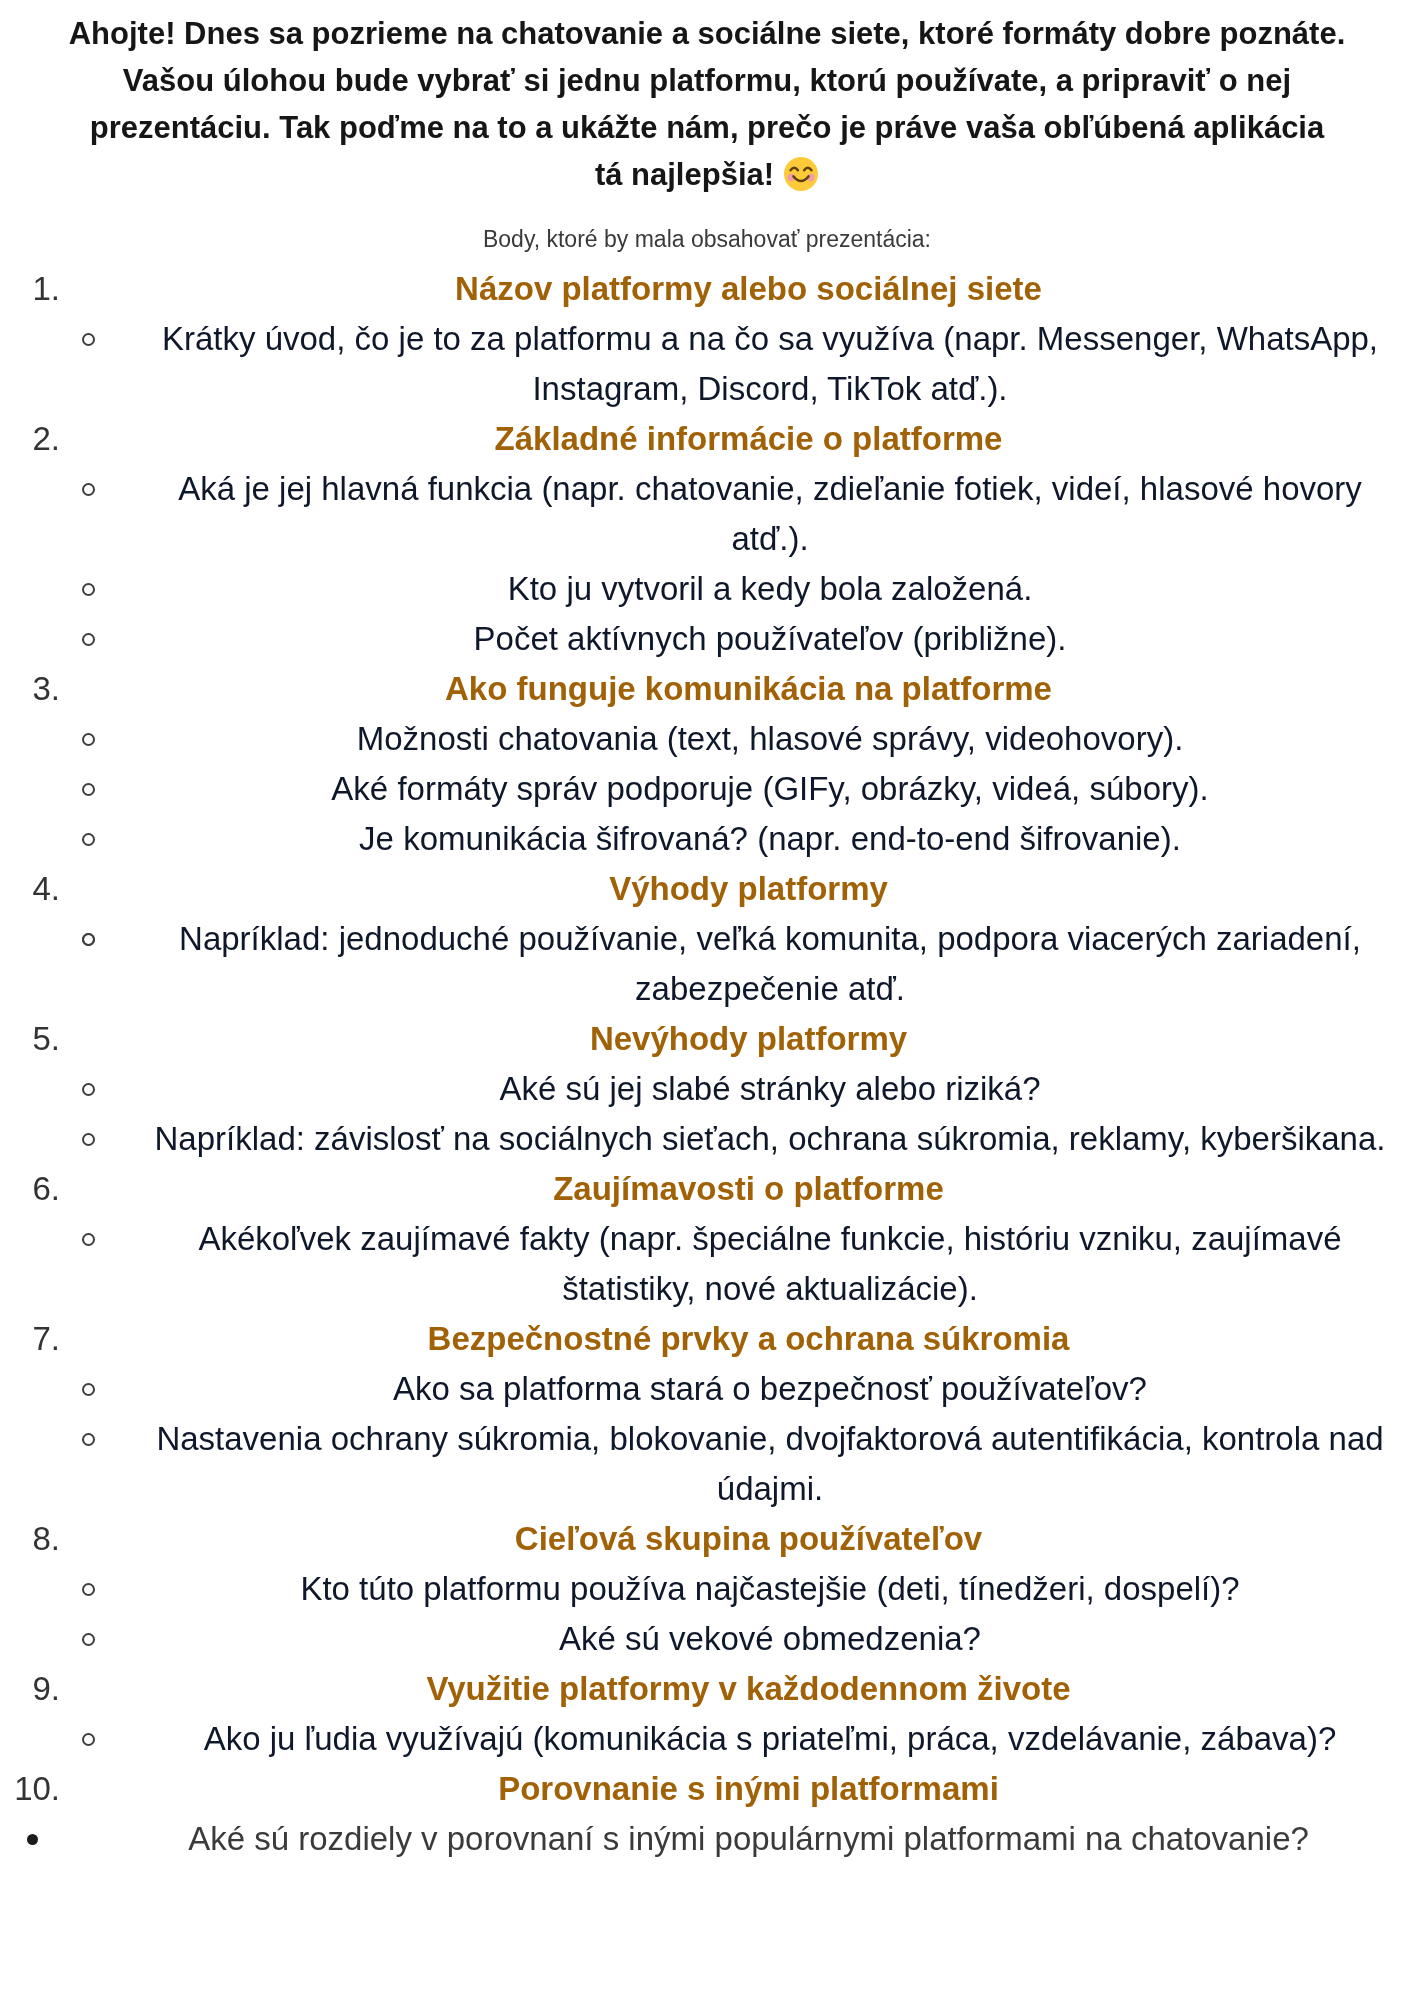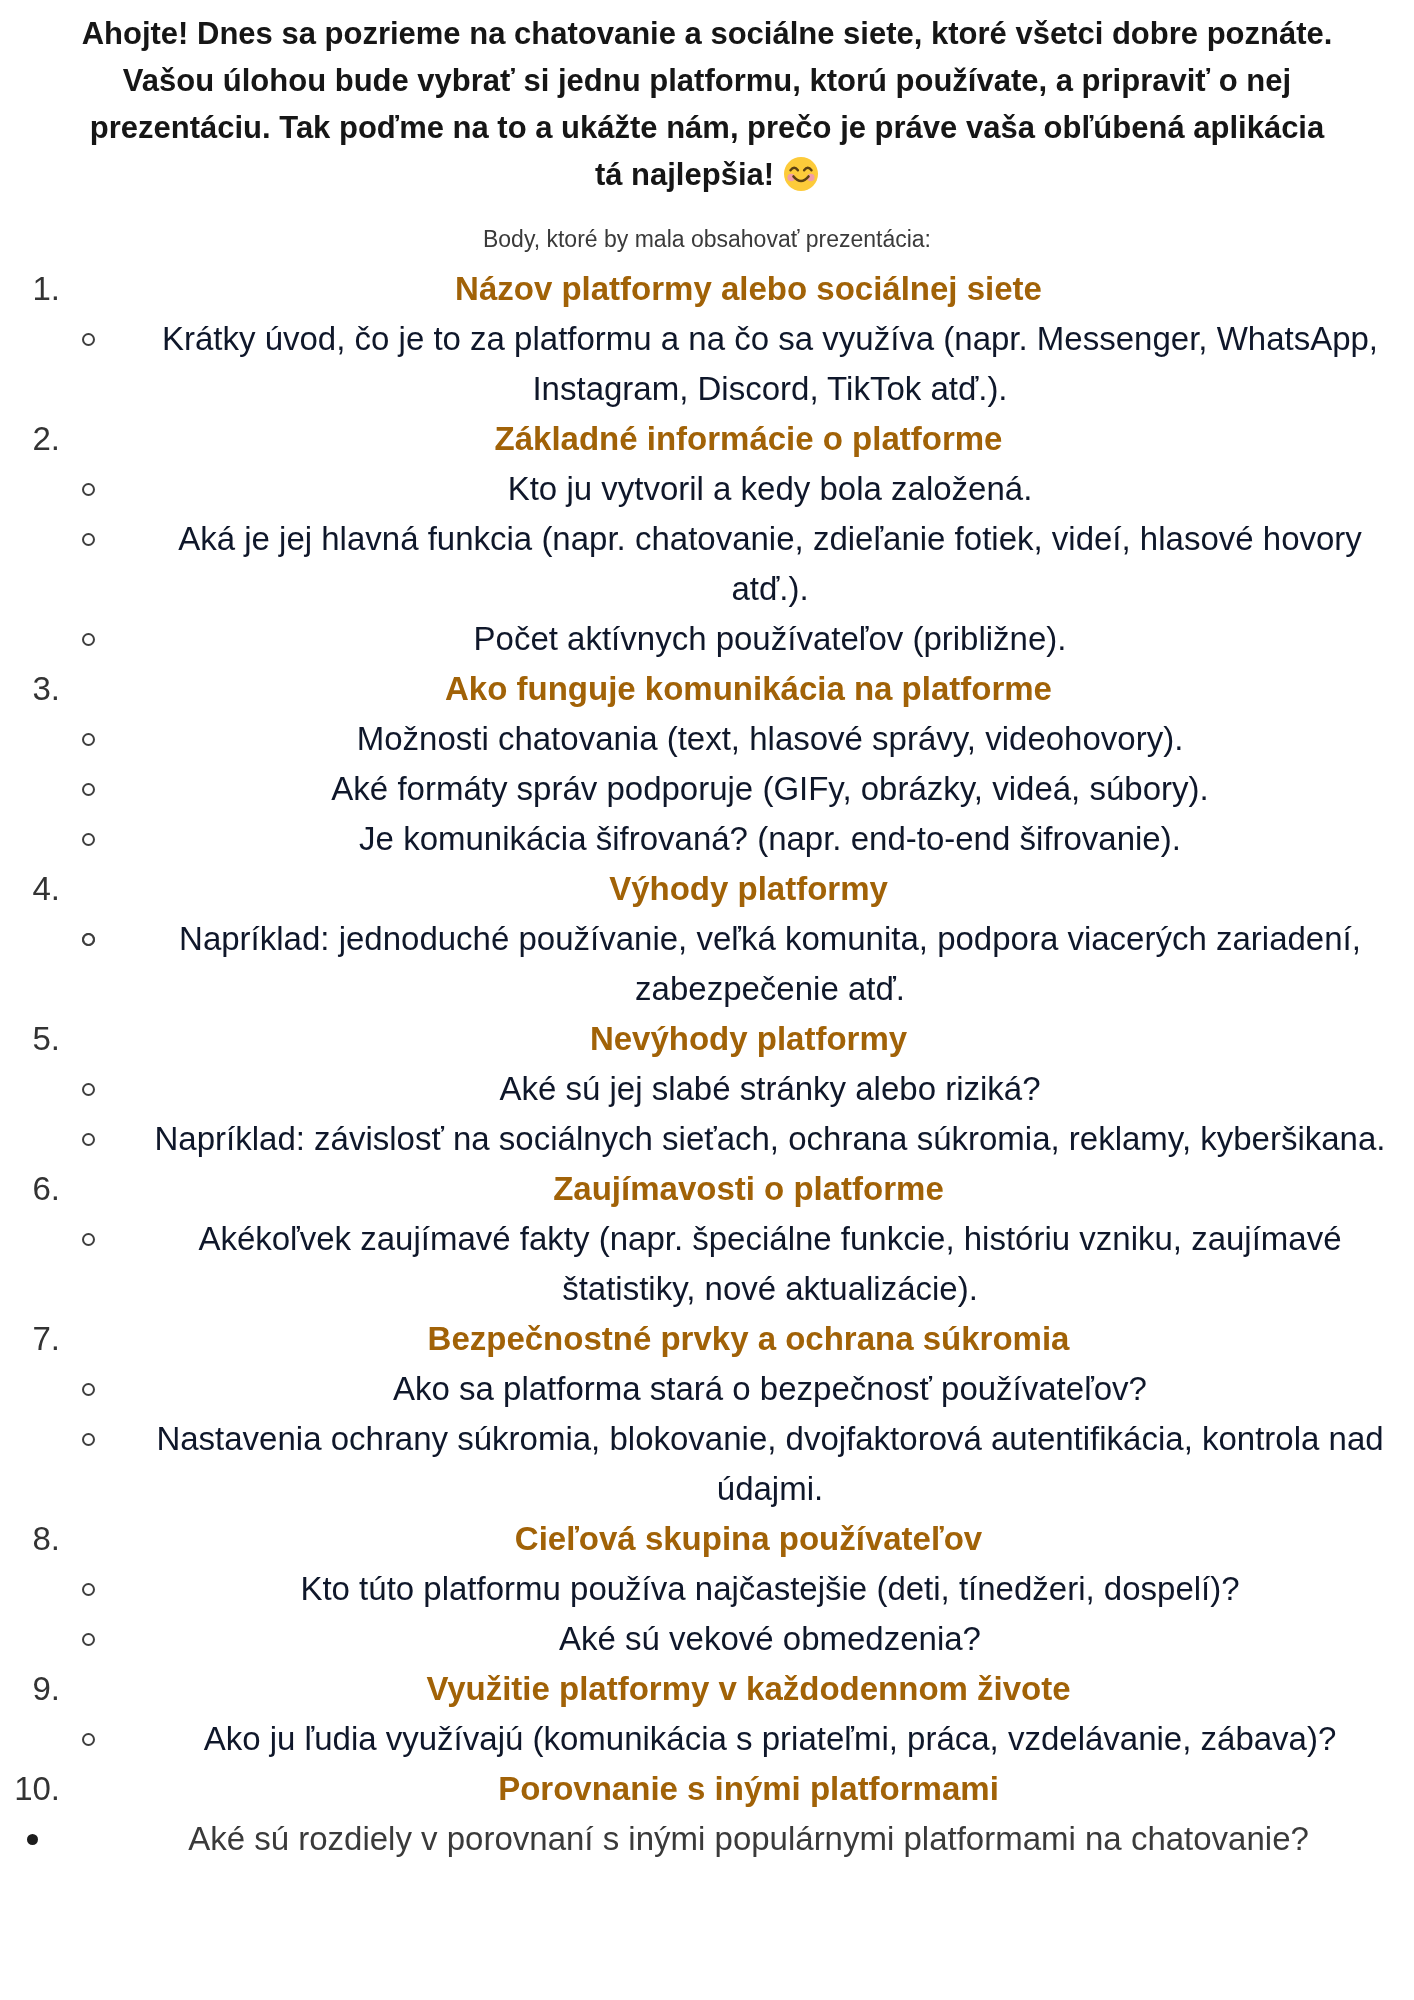--- a/index.html
+++ b/index.html
@@ -70,21 +70,21 @@
     background: #1c1c1c;
     border-radius: 50%;
   }
 </style>
 </head>
 <body>
 
 <div class="doc">
 
   <header class="intro">
-    <div class="intro-line">Ahojte! Dnes sa pozrieme na chatovanie a sociálne siete, ktoré všetci dobre poznáte.</div>
+    <div class="intro-line">Ahojte! Dnes sa pozrieme na chatovanie a sociálne siete, ktoré formáty dobre poznáte.</div>
     <div class="intro-line">Vašou úlohou bude vybrať si jednu platformu, ktorú používate, a pripraviť o nej</div>
     <div class="intro-line">prezentáciu. Tak poďme na to a ukážte nám, prečo je práve vaša obľúbená aplikácia</div>
     <div class="intro-line">
       <span>tá najlepšia!</span><svg class="emoji-svg" viewBox="0 0 36 36" role="img" aria-label="smiling-face-with-smiling-eyes">
         <circle cx="18" cy="18" r="17" fill="#FDCB3A"></circle>
         <circle cx="8.2" cy="21.5" r="3.8" fill="#F09DA8"></circle>
         <circle cx="27.8" cy="21.5" r="3.8" fill="#F09DA8"></circle>
         <path d="M7.5 14.2 Q11.2 9.2 14.9 14.2" fill="none" stroke="#5C4012" stroke-width="2.4" stroke-linecap="round"></path>
         <path d="M21.1 14.2 Q24.8 9.2 28.5 14.2" fill="none" stroke="#5C4012" stroke-width="2.4" stroke-linecap="round"></path>
         <path d="M10.5 20.5 Q18 29.5 25.5 20.5" fill="none" stroke="#5C4012" stroke-width="2.6" stroke-linecap="round"></path>
@@ -105,26 +105,26 @@
     <div class="txt">Krátky úvod, čo je to za platformu a na čo sa využíva (napr. Messenger, WhatsApp, Instagram, Discord, TikTok atď.).</div>
   </div>
 
   <div class="row l1">
     <span class="num">2.</span>
     <div class="txt title">Základné informácie o platforme</div>
   </div>
 
   <div class="row l2">
     <span class="ring"></span>
+    <div class="txt">Aká je jej hlavná funkcia (napr. chatovanie, zdieľanie fotiek, videí, hlasové hovory atď.).</div>
+  </div>
+
+  <div class="row l2">
+    <span class="ring"></span>
     <div class="txt">Kto ju vytvoril a kedy bola založená.</div>
-  </div>
-
-  <div class="row l2">
-    <span class="ring"></span>
-    <div class="txt">Aká je jej hlavná funkcia (napr. chatovanie, zdieľanie fotiek, videí, hlasové hovory atď.).</div>
   </div>
 
   <div class="row l2">
     <span class="ring"></span>
     <div class="txt">Počet aktívnych používateľov (približne).</div>
   </div>
 
   <div class="row l1">
     <span class="num">3.</span>
     <div class="txt title">Ako funguje komunikácia na platforme</div>

